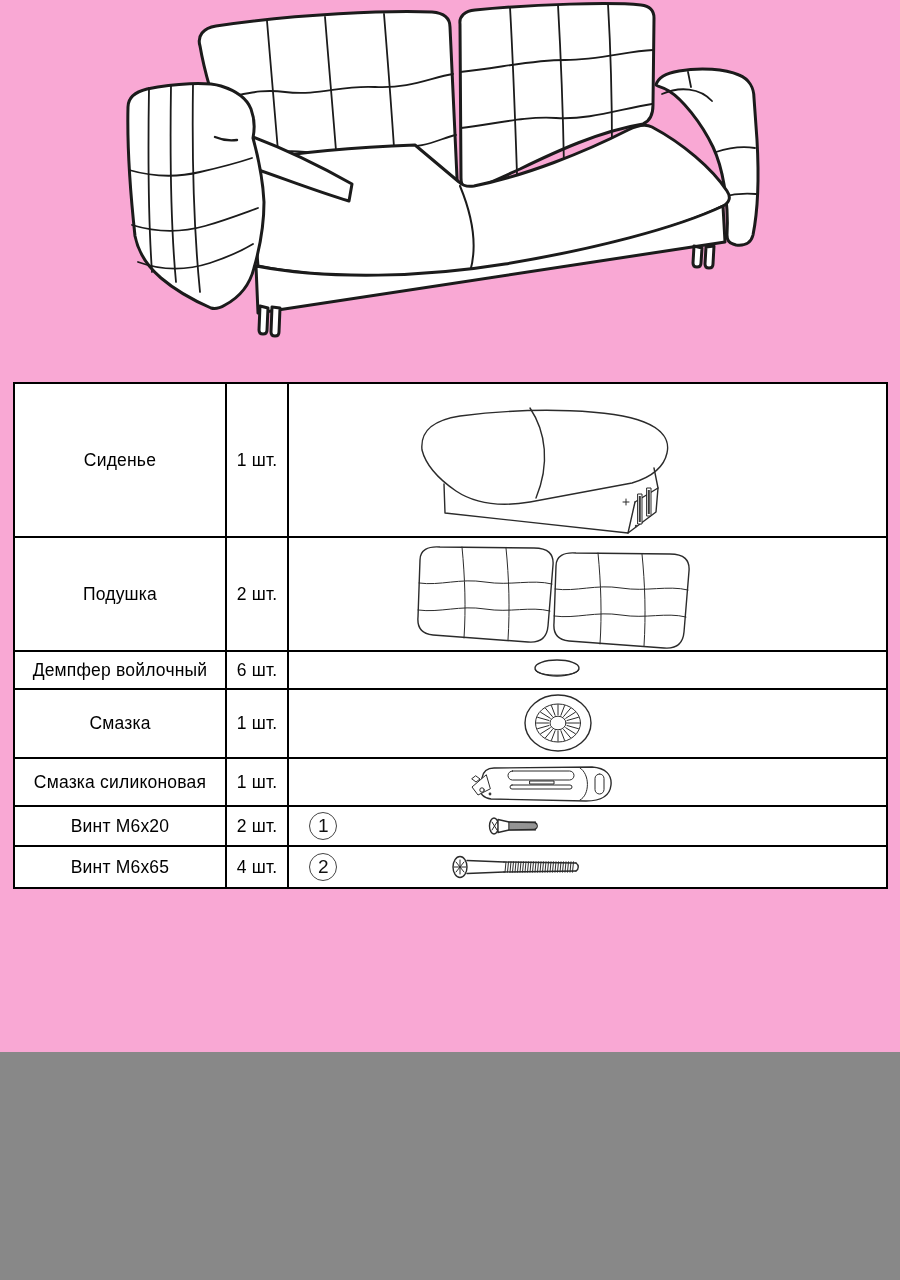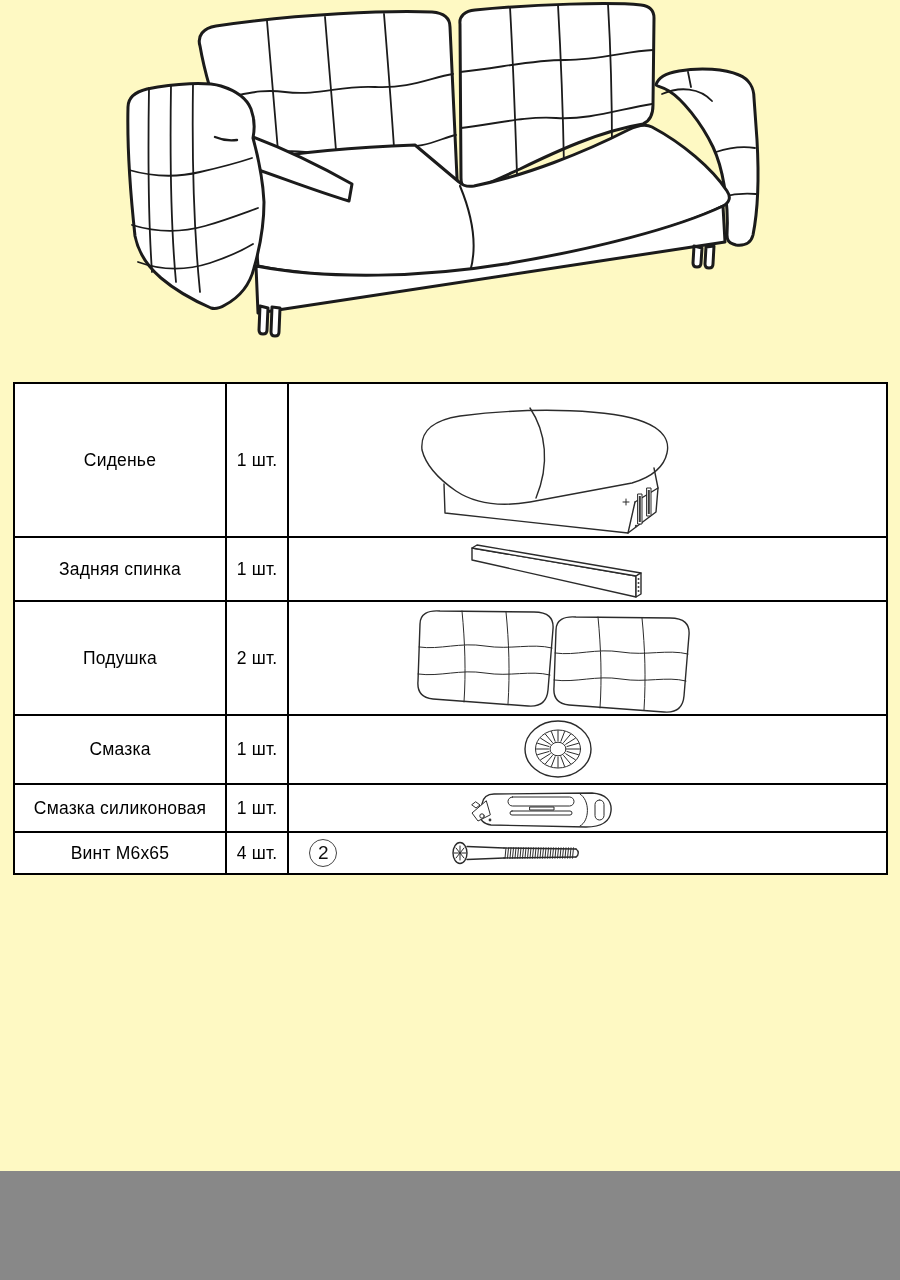--- a/index.html
+++ b/index.html
@@ -1,16 +1,16 @@
 <!DOCTYPE html>
 <html><head>
 <meta charset="utf-8">
 <style>
   html,body{margin:0;padding:0;background:#888;}
-  .page{position:relative;width:900px;height:1171px;background:#fef9c3;overflow:hidden;
+  .page{position:relative;width:900px;height:1052px;background:#f9a8d4;overflow:hidden;
         font-family:"Liberation Sans","DejaVu Sans",sans-serif;color:#000;}
   .hero{position:absolute;top:0;left:0;width:900px;height:370px;}
   .hero svg{display:block;width:100%;height:100%;}
   table.parts{position:absolute;top:382px;left:13px;border-collapse:collapse;table-layout:fixed;
               width:875px;background:#fff;}
   td{border:2px solid #000;padding:0;vertical-align:middle;overflow:hidden;}
   col.c1{width:211px;} col.c2{width:62px;} col.c3{width:596px;}
   .cell-label,.cell-qty{text-align:center;font-size:17.5px;letter-spacing:.2px;}
   .cell-ill{position:relative;}
   .cell-ill svg{display:block;margin:0 auto;}
@@ -148,53 +148,48 @@
     <path class="lnw thin" d="M348,110 L352,110 L352,140 L348,140 Z"></path>
     <path class="lnw thin" d="M357,104 L361,104 L361,132 L357,132 Z"></path>
     <rect class="dk" x="348.8" y="112" width="2" height="26"></rect>
     <rect class="dk" x="357.8" y="106" width="2" height="24"></rect>
     <path class="ln thin" d="M333,118 L339,118 M336,115 L336,121"></path>
     <circle class="dk" cx="346" cy="142" r="1.2"></circle>
   </svg>
 </div>
     </td>
   </tr>
-        <tr class="row-rear-backrest">
-    <td class="cell-label"><span>Задняя спинка</span></td>
-    <td class="cell-qty"><span>1 шт.</span></td>
-    <td class="cell-ill">
-
-      <div class="ill-slot">
-  <svg viewBox="0 0 596 62" width="596" height="62">
-    <path class="lnw" d="M182,10 L346,38 L346,59 L182,22 Z"></path>
-    <path class="lnw" d="M182,10 L187,7 L351,35 L346,38 Z"></path>
-    <path class="lnw" d="M346,38 L351,35 L351,56 L346,59 Z"></path>
-    <circle class="dk" cx="348.5" cy="41" r="1"></circle>
-    <circle class="dk" cx="348.5" cy="45" r="1"></circle>
-    <circle class="dk" cx="348.5" cy="49" r="1"></circle>
-    <circle class="dk" cx="348.5" cy="53" r="1"></circle>
-  </svg>
-</div>
-    </td>
-  </tr>
         <tr class="row-cushion">
     <td class="cell-label"><span>Подушка</span></td>
     <td class="cell-qty"><span>2 шт.</span></td>
     <td class="cell-ill">
 
       <div class="ill-slot">
   <svg viewBox="0 0 596 112" width="596" height="112">
     <g id="pillow">
       <path class="lnw" d="M130,22 C130,12 138,8 150,9 L244,10 C258,10 264,16 263,27 L258,88 C257,100 250,105 238,104 L143,97 C132,96 127,90 128,79 Z"></path>
       <path class="ln thin" d="M172,9 C175,40 176,70 174,100"></path>
       <path class="ln thin" d="M216,10 C219,40 220,70 218,102"></path>
       <path class="ln thin" d="M129,45 C150,48 170,40 195,44 C220,48 242,41 262,46"></path>
       <path class="ln thin" d="M128,72 C150,75 170,67 195,71 C220,75 240,68 260,73"></path>
     </g>
     <use href="#pillow" transform="translate(136,6)"></use>
+  </svg>
+</div>
+    </td>
+  </tr>
+        <tr class="row-felt-damper">
+    <td class="cell-label"><span>Демпфер войлочный</span></td>
+    <td class="cell-qty"><span>6 шт.</span></td>
+    <td class="cell-ill">
+
+      <div class="ill-slot">
+  <svg viewBox="0 0 596 36" width="596" height="36">
+    <ellipse class="lnw" cx="267" cy="16" rx="22" ry="8"></ellipse>
+    <path class="ln thin" d="M245,18 C247,25 287,25 289,18"></path>
   </svg>
 </div>
     </td>
   </tr>
         <tr class="row-aerator">
     <td class="cell-label"><span>Смазка</span></td>
     <td class="cell-qty"><span>1 шт.</span></td>
     <td class="cell-ill">
 
       <div class="ill-slot">
@@ -223,20 +218,37 @@
     <rect class="lnw thin" x="220" y="26" width="62" height="4" rx="2"></rect>
     <rect class="ln thin" x="240" y="22" width="24" height="3" fill="#fff"></rect>
     <path class="lnw thin" d="M196,16 L182,28 L188,36 L200,30 Z"></path>
     <circle class="ln thin" cx="192" cy="31" r="2.2" fill="#fff"></circle>
     <circle class="dk" cx="200" cy="35" r="1.4"></circle>
     <path class="lnw thin" d="M186,17 L190,20 L186,23 L182,20 Z"></path>
   </svg>
 </div>
     </td>
   </tr>
+        <tr class="row-screw-m6x20">
+    <td class="cell-label"><span>Винт М6х20</span></td>
+    <td class="cell-qty"><span>2 шт.</span></td>
+    <td class="cell-ill">
+      <span class="marker">1</span>
+      <div class="ill-slot">
+  <svg viewBox="0 0 596 38" width="596" height="38">
+    <ellipse class="lnw" cx="204" cy="19" rx="4.5" ry="8"></ellipse>
+    <path class="ln thin" d="M202,15 L207,23 M207,15 L202,23"></path>
+    <path class="lnw" d="M208,12.5 L219,15 L219,23 L208,25.5 Z"></path>
+    <path class="ln" d="M219,15 L245,15.5 M219,23 L245,22.5"></path>
+    <path class="ln thin" d="M221,14.5 L221,23.5 M223,14.5 L223,23.5 M225,14.5 L225,23.5 M227,14.5 L227,23.5 M229,14.5 L229,23.5 M231,14.5 L231,23.5 M233,14.5 L233,23.5 M235,14.5 L235,23.5 M237,14.5 L237,23.5 M239,14.5 L239,23.5 M241,14.5 L241,23.5 M243,14.5 L243,23.5 M245,14.5 L245,23.5"></path>
+    <path class="ln" d="M245,15.5 C248,17 248,21 245,22.5"></path>
+  </svg>
+</div>
+    </td>
+  </tr>
         <tr class="row-screw-m6x65">
     <td class="cell-label"><span>Винт М6х65</span></td>
     <td class="cell-qty"><span>4 шт.</span></td>
     <td class="cell-ill">
       <span class="marker">2</span>
       <div class="ill-slot">
   <svg viewBox="0 0 596 40" width="596" height="40">
     <ellipse class="lnw" cx="170" cy="20" rx="7" ry="10.5"></ellipse>
     <path class="ln thin" d="M170,13 L170,27 M164,20 L176,20 M166,15 L174,25 M174,15 L166,25"></path>
     <path class="ln" d="M177,13.5 L214,15 M177,26.5 L214,25"></path>

